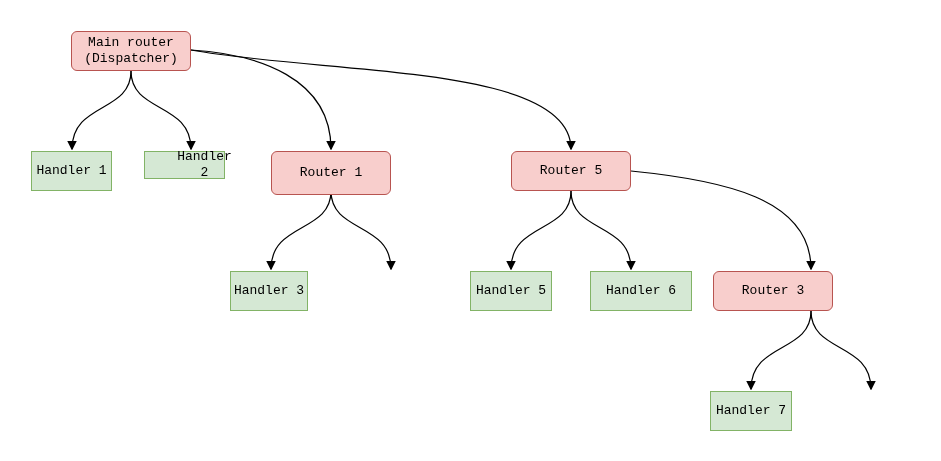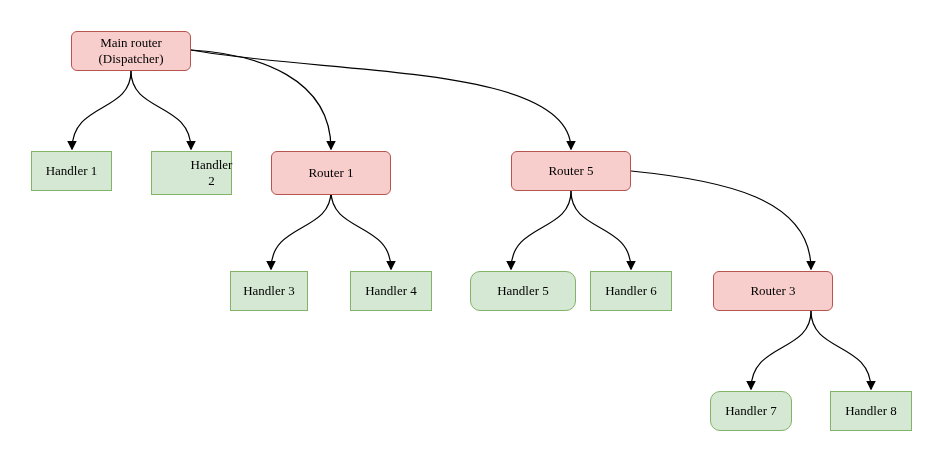--- a/index.html
+++ b/index.html
@@ -5,21 +5,21 @@
   html, body {
     margin: 0;
     padding: 0;
     background: #ffffff;
   }
   #canvas {
     position: relative;
     width: 941px;
     height: 461px;
     background: var(--background, #ffffff);
-    font-family: Liberation Serif, serif;
+    font-family: Liberation Mono, monospace;
     overflow: hidden;
   }
   #edges {
     position: absolute;
     left: 0;
     top: 0;
     width: 941px;
     height: 461px;
   }
   #edges path.edge {
@@ -82,53 +82,47 @@
 
   <div class="node router" style="left:71px; top:31px; width:120px; height:40px;">
     <span class="label">Main router
 (Dispatcher)</span>
   </div>
 
   <div class="node handler" style="left:31px; top:151px; width:81px; height:40px;">
     <span class="label">Handler 1</span>
   </div>
 
-  <div class="node handler" style="left:151px; top:151px; width:81px; height:44px;padding-left:40px;">
+  <div class="node handler" style="left:144px; top:151px; width:81px; height:28px;padding-left:40px;">
     <span class="label">Handler 2</span>
   </div>
 
   <div class="node router" style="left:271px; top:151px; width:120px; height:44px;">
     <span class="label">Router 1</span>
   </div>
 
   <div class="node router" style="left:511px; top:151px; width:120px; height:40px;">
     <span class="label">Router 5</span>
   </div>
 
   <div class="node handler" style="left:230px; top:271px; width:78px; height:40px;">
     <span class="label">Handler 3</span>
   </div>
 
-  <div class="node handler" style="left:350px; top:271px; width:82px; height:40px;">
-    <span class="label">Handler 4</span>
-  </div>
 
-  <div class="node handler" style="left:470px; top:271px; width:106px; height:40px;border-radius:10px;">
+  <div class="node handler" style="left:470px; top:271px; width:82px; height:40px;">
     <span class="label">Handler 5</span>
   </div>
 
-  <div class="node handler" style="left:590px; top:271px; width:82px; height:40px;">
+  <div class="node handler" style="left:590px; top:271px; width:102px; height:40px;">
     <span class="label">Handler 6</span>
   </div>
 
   <div class="node router" style="left:713px; top:271px; width:120px; height:40px;">
     <span class="label">Router 3</span>
   </div>
 
-  <div class="node handler" style="left:710px; top:391px; width:82px; height:40px;border-radius:10px;">
+  <div class="node handler" style="left:710px; top:391px; width:82px; height:40px;">
     <span class="label">Handler 7</span>
   </div>
 
-  <div class="node handler" style="left:830px; top:391px; width:82px; height:40px;">
-    <span class="label">Handler 8</span>
-  </div>
 
 </div>
 
 </body></html>

